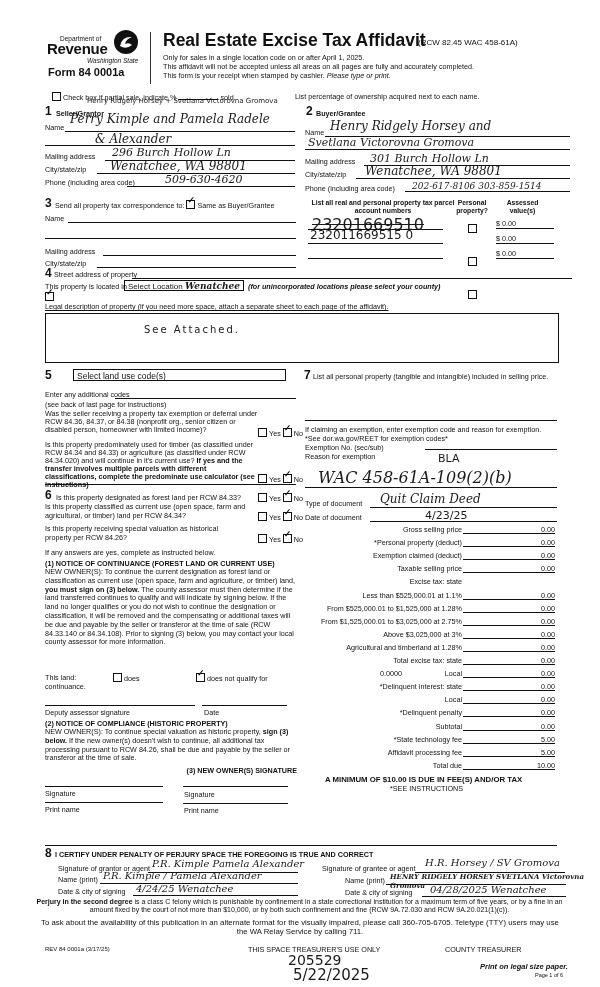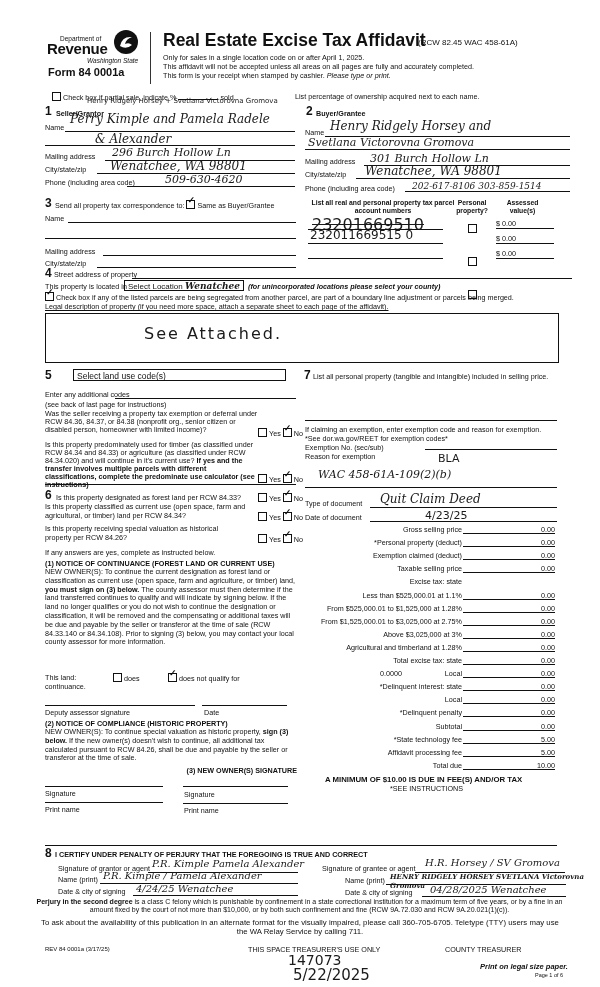--- a/index.html
+++ b/index.html
@@ -128,25 +128,25 @@
   <div class="abs num" style="left:45px;top:266px;">4</div>
   <div class="abs t" style="left:54px;top:270px;">Street address of property</div>
   <div class="line" style="left:132px;top:278px;width:440px;"></div>
   <div class="abs t" style="left:45px;top:282px;">This property is located in</div>
   <div class="abs" style="left:124px;top:280px;width:120px;height:11px;border:1px solid #111;font-size:8px;line-height:11px;padding-left:3px;box-sizing:border-box;white-space:nowrap;">
     <span>Select Location</span>
     <span class="hand" style="font-size:9px;font-weight:bold;">Wenatchee</span>
   </div>
   <div class="abs t tb" style="left:248px;top:282px;font-style:italic;">(for unincorporated locations please select your county)</div>
   <div class="abs t" style="left:45px;top:292px;">
-    <span class="cb checked"></span><span>Check box if any of the listed parcels are being segregated from another parcel, are part of a boundary line adjustment or parcels being merged.</span>
+    <span class="cb checked"></span>
   </div>
   <div class="abs t" style="left:45px;top:302px;text-decoration:underline;">Legal description of property (if you need more space, attach a separate sheet to each page of the affidavit).</div>
   <div class="box" style="left:45px;top:313px;width:512px;height:48px;">
-    <div class="abs hand2" style="left:98px;top:10px;font-size:16px;letter-spacing:2px;">See Attached.</div>
+    <div class="abs hand2" style="left:98px;top:10px;font-size:10px;letter-spacing:2px;">See Attached.</div>
   </div>
 </div>
 
 <div>
   <div class="abs num" style="left:45px;top:368px;">5</div>
   <div class="abs" style="left:73px;top:369px;width:213px;height:12px;border:1px solid #111;font-size:8.5px;line-height:12px;padding-left:3px;box-sizing:border-box;">Select land use code(s)</div>
   <div class="abs t" style="left:45px;top:390px;">Enter any additional codes</div>
   <div class="line" style="left:115px;top:398px;width:181px;"></div>
   <div class="abs t" style="left:45px;top:400px;">(see back of last page for instructions)</div>
   <div class="abs t" style="left:45px;top:410px;width:215px;white-space:normal;line-height:8px;">Was the seller receiving a property tax exemption or deferral under RCW 84.36, 84.37, or 84.38 (nonprofit org., senior citizen or disabled person, homeowner with limited income)?</div>
@@ -183,31 +183,31 @@
   </div>
   <div class="abs t" style="left:45px;top:548px;">If any answers are yes, complete as instructed below.</div>
   <div class="abs t tb" style="left:45px;top:559px;">(1) NOTICE OF CONTINUANCE (FOREST LAND OR CURRENT USE)</div>
   <div class="abs t" style="left:45px;top:568px;width:252px;white-space:normal;line-height:8.8px;">
     <span>NEW OWNER(S): To continue the current designation as forest land or classification as current use (open space, farm and agriculture, or timber) land,</span> <b>you must sign on (3) below.</b> <span>The county assessor must then determine if the land transferred continues to qualify and will indicate by signing below. If the land no longer qualifies or you do not wish to continue the designation or classification, it will be removed and the compensating or additional taxes will be due and payable by the seller or transferor at the time of sale (RCW 84.33.140 or 84.34.108). Prior to signing (3) below, you may contact your local county assessor for more information.</span>
   </div>
   <div class="abs t" style="left:45px;top:673px;">This land:</div>
   <div class="abs t" style="left:113px;top:673px;">
     <span class="cb"></span><span>does</span>
   </div>
-  <div class="abs t" style="left:168px;top:673px;">
+  <div class="abs t" style="left:196px;top:673px;">
     <span class="cb checked"></span><span>does not qualify for</span>
   </div>
   <div class="abs t" style="left:45px;top:682px;">continuance.</div>
   <div class="line" style="left:45px;top:705px;width:150px;"></div>
   <div class="line" style="left:202px;top:705px;width:85px;"></div>
   <div class="abs t" style="left:45px;top:708px;">Deputy assessor signature</div>
   <div class="abs t" style="left:204px;top:708px;">Date</div>
   <div class="abs t tb" style="left:45px;top:719px;">(2) NOTICE OF COMPLIANCE (HISTORIC PROPERTY)</div>
   <div class="abs t" style="left:45px;top:728px;width:252px;white-space:normal;line-height:8.8px;">
-    <span>NEW OWNER(S): To continue special valuation as historic property,</span> <b>sign (3) below.</b> <span>If the new owner(s) doesn't wish to continue, all additional tax calculated pursuant to RCW 84.26, shall be due and payable by the seller or transferor at the time of sale.</span>
+    <span>NEW OWNER(S): To continue special valuation as historic property,</span> <b>sign (3) below.</b> <span>If the new owner(s) doesn't wish to continue, all additional tax processing pursuant to RCW 84.26, shall be due and payable by the seller or transferor at the time of sale.</span>
   </div>
   <div class="abs t tb" style="left:45px;top:766px;width:252px;text-align:right;">(3) NEW OWNER(S) SIGNATURE</div>
   <div class="line" style="left:45px;top:786px;width:118px;"></div>
   <div class="line" style="left:183px;top:786px;width:105px;"></div>
   <div class="abs t" style="left:45px;top:789px;">Signature</div>
   <div class="abs t" style="left:184px;top:790px;">Signature</div>
   <div class="line" style="left:45px;top:802px;width:118px;"></div>
   <div class="line" style="left:183px;top:803px;width:105px;"></div>
   <div class="abs t" style="left:45px;top:805px;">Print name</div>
   <div class="abs t" style="left:184px;top:806px;">Print name</div>
@@ -215,21 +215,21 @@
 
 <div>
   <div class="abs num" style="left:304px;top:368px;">7</div>
   <div class="abs t" style="left:313px;top:372px;width:245px;white-space:normal;line-height:9px;">List all personal property (tangible and intangible) included in selling price.</div>
   <div class="line" style="left:305px;top:420px;width:252px;"></div>
   <div class="abs t" style="left:305px;top:425px;width:250px;white-space:normal;line-height:9px;">If claiming an exemption, enter exemption code and reason for exemption. *See dor.wa.gov/REET for exemption codes*</div>
   <div class="abs t" style="left:305px;top:443px;">Exemption No. (sec/sub)</div>
   <div class="line" style="left:425px;top:449px;width:132px;"></div>
   <div class="abs t" style="left:305px;top:452px;">Reason for exemption</div>
   <div class="abs hand2" style="left:438px;top:452px;font-size:11px;">BLA</div>
-  <div class="abs hand" style="left:318px;top:468px;font-size:11px;">WAC 458-61A-109(2)(b)</div>
+  <div class="abs hand" style="left:318px;top:468px;font-size:16px;">WAC 458-61A-109(2)(b)</div>
   <div class="line" style="left:305px;top:487px;width:252px;"></div>
   <div class="abs t" style="left:305px;top:499px;">Type of document</div>
   <div class="line" style="left:370px;top:507px;width:187px;"></div>
   <div class="abs hand" style="left:380px;top:492px;font-size:12px;">Quit Claim Deed</div>
   <div class="abs t" style="left:305px;top:513px;">Date of document</div>
   <div class="line" style="left:370px;top:521px;width:187px;"></div>
   <div class="abs hand2" style="left:425px;top:509px;font-size:11px;">4/23/25</div>
 </div>
 
 <div id="tax-lines">
@@ -327,21 +327,21 @@
       <div class="abs t" style="left: 505px; width: 50px; text-align: right; top: 760.8px; text-decoration: underline;">10.00</div>
     </div>
   </div>
 <div class="abs t" style="left: 380px; top: 669.1px;">0.0000</div>
 <div class="abs t tb" style="left: 325px; top: 774.9px; font-size: 7.8px;">A MINIMUM OF $10.00 IS DUE IN FEE(S) AND/OR TAX</div>
 <div class="abs t" style="left: 390px; top: 783.9px;">*SEE INSTRUCTIONS</div>
 
 <div>
   <div class="hr" style="left:45px;top:845px;width:512px;"></div>
   <div class="abs num" style="left:45px;top:846px;">8</div>
-  <div class="abs t tb" style="left:55px;top:850px;">I CERTIFY UNDER PENALTY OF PERJURY THAT THE FOREGOING IS TRUE AND CORRECT</div>
+  <div class="abs t tb" style="left:55px;top:850px;">I CERTIFY UNDER PENALTY OF PERJURY SPACE THE FOREGOING IS TRUE AND CORRECT</div>
   <div class="abs t" style="left:58px;top:864px;">Signature of grantor or agent</div>
   <div class="line" style="left:148px;top:872px;width:150px;"></div>
   <div class="abs hand" style="left:152px;top:858px;font-size:10px;">P.R. Kimple  Pamela Alexander</div>
   <div class="abs t" style="left:58px;top:875px;">Name (print)</div>
   <div class="line" style="left:100px;top:883px;width:198px;"></div>
   <div class="abs hand" style="left:103px;top:870px;font-size:10px;">P.R. Kimple / Pamela Alexander</div>
   <div class="abs t" style="left:58px;top:887px;">Date &amp; city of signing</div>
   <div class="line" style="left:133px;top:895px;width:165px;"></div>
   <div class="abs hand" style="left:136px;top:883px;font-size:10px;">4/24/25 Wenatchee</div>
 
@@ -357,17 +357,17 @@
 </div>
 
 <div>
   <div class="abs t" style="left:32px;top:898px;width:535px;white-space:normal;text-align:center;line-height:8px;font-size:7px;">
     <b>Perjury in the second degree</b> <span>is a class C felony which is punishable by confinement in a state correctional institution for a maximum term of five years, or by a fine in an amount fixed by the court of not more than $10,000, or by both such confinement and fine (RCW 9A.72.030 and RCW 9A.20.021(1)(c)).</span>
   </div>
   <div class="abs t" style="left:40px;top:918px;width:520px;white-space:normal;text-align:center;line-height:9px;font-size:7.8px;">To ask about the availability of this publication in an alternate format for the visually impaired, please call 360-705-6705. Teletype (TTY) users may use the WA Relay Service by calling 711.</div>
   <div class="abs t" style="left:45px;top:945px;font-size:6px;">REV 84 0001a (3/17/25)</div>
   <div class="abs t" style="left:248px;top:945px;">THIS SPACE TREASURER'S USE ONLY</div>
   <div class="abs t" style="left:445px;top:945px;">COUNTY TREASURER</div>
-  <div class="abs hand2" style="left:288px;top:952px;font-size:14px;">147073</div>
+  <div class="abs hand2" style="left:288px;top:952px;font-size:14px;">205529</div>
   <div class="abs hand2" style="left:293px;top:966px;font-size:15px;">5/22/2025</div>
   <div class="abs t tb" style="left:480px;top:962px;font-style:italic;font-size:7.5px;">Print on legal size paper.</div>
   <div class="abs t" style="left:535px;top:971px;font-size:5.5px;">Page 1 of 6</div>
 </div>
 
 </body></html>

